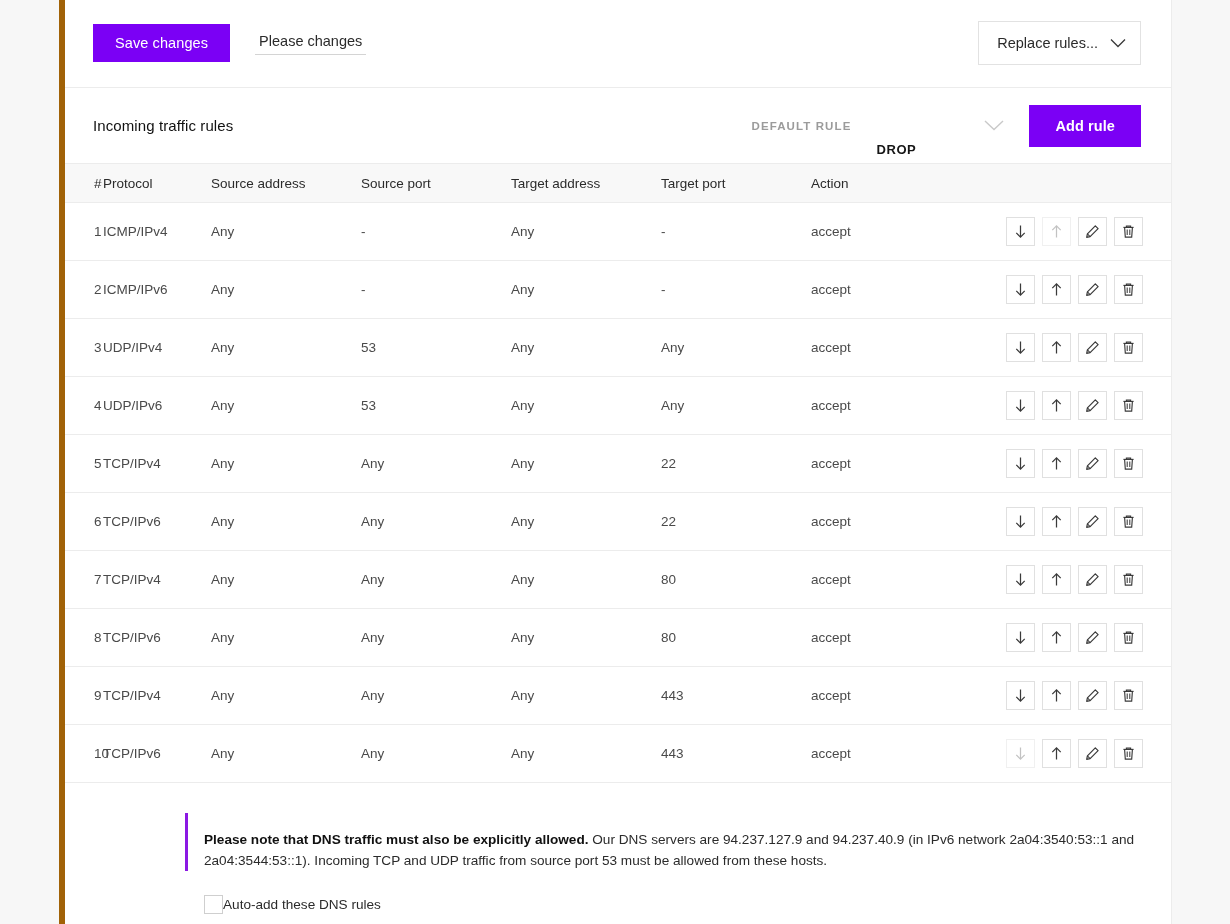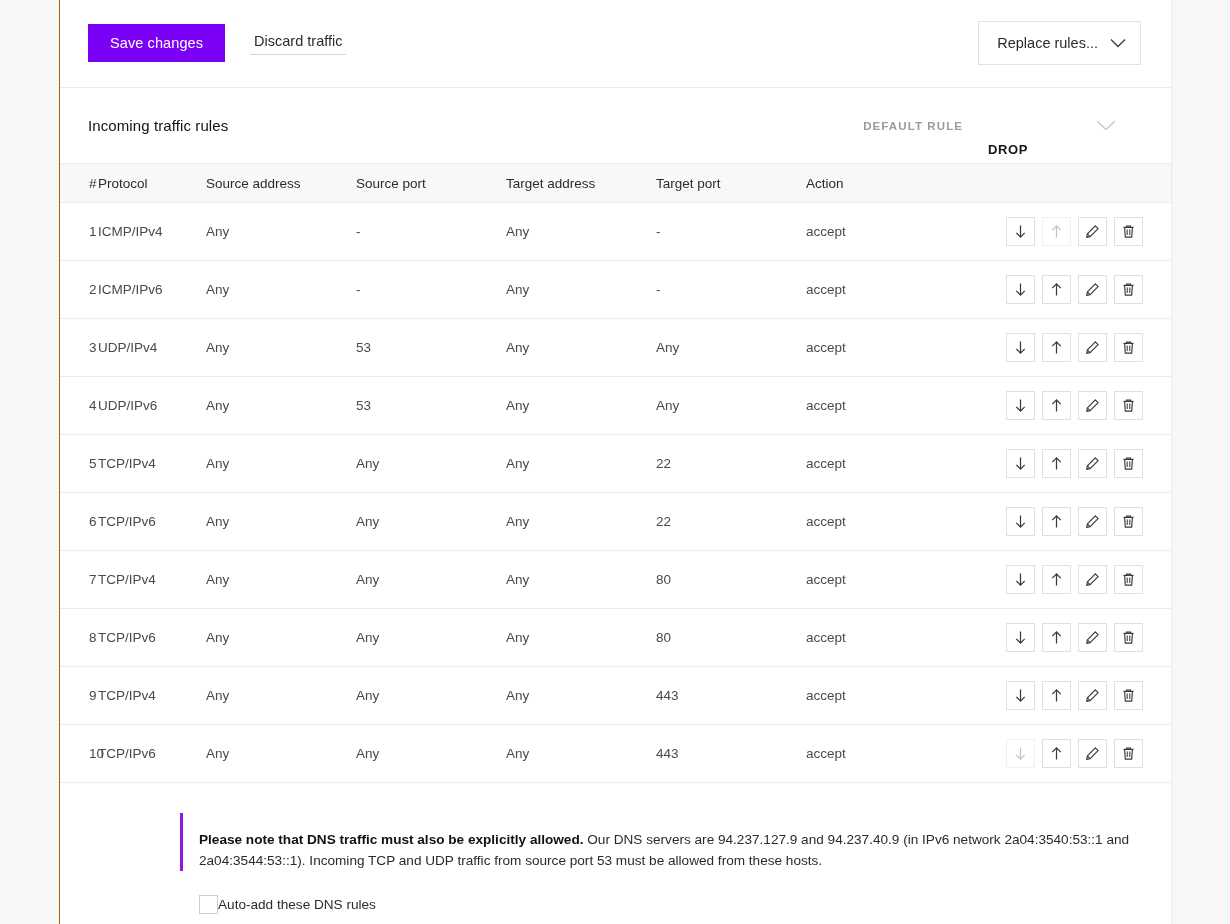--- a/index.html
+++ b/index.html
@@ -15,21 +15,21 @@
     width: 1230px; height: 924px;
     background: #f7f7f7;
     overflow: hidden;
   }
   .card {
     position: absolute;
     left: 59px; top: -1px;
     width: 1113px;
     min-height: 925px;
     background: #ffffff;
-    border-left: 1px solid #a16207;
+    border-left: 6px solid #a16207;
     border-right: 1px solid #ececec;
   }
 
   
   .actionbar {
     height: 89px;
     border-bottom: 1px solid #ececec;
     display: flex;
     align-items: center;
     padding: 0 30px 0 28px;
@@ -212,21 +212,21 @@
   }
 </style>
 </head>
 <body>
 
 <div class="page">
   <div class="card">
 
     <div class="actionbar">
       <button class="btn-primary">Save changes</button>
-      <button class="btn-link">Discard traffic</button>
+      <button class="btn-link">Please changes</button>
       <div class="spacer"></div>
       <button class="btn-dropdown">
         <span>Replace rules...</span>
         <span class="chev">
           <svg width="16" height="10" viewBox="0 0 16 10">
               <path d="M1 1.5 L8 8.5 L15 1.5" fill="none" stroke="#3a3a3a" stroke-width="1.3"></path>
             </svg>
         </span>
       </button>
     </div>
@@ -236,20 +236,21 @@
       <div class="spacer"></div>
       <div class="defrule">
         <span class="defrule-label">DEFAULT RULE</span>
         <span class="defrule-value">DROP</span>
         <span class="defrule-chev">
           <svg width="20" height="11" viewBox="0 0 20 11">
               <path d="M1 1 L10 9.5 L19 1" fill="none" stroke="#c9c9c9" stroke-width="1.4"></path>
             </svg>
         </span>
       </div>
+      <button class="btn-primary" style="height:42px;padding:0 26px;font-weight:bold;font-size:14.5px;">Add rule</button>
     </div>
 
     <table class="rules">
       <thead>
         <tr>
           <th class="c-num">#</th>
           <th class="c-proto">Protocol</th>
           <th class="c-saddr">Source address</th>
           <th class="c-sport">Source port</th>
           <th class="c-taddr">Target address</th>

